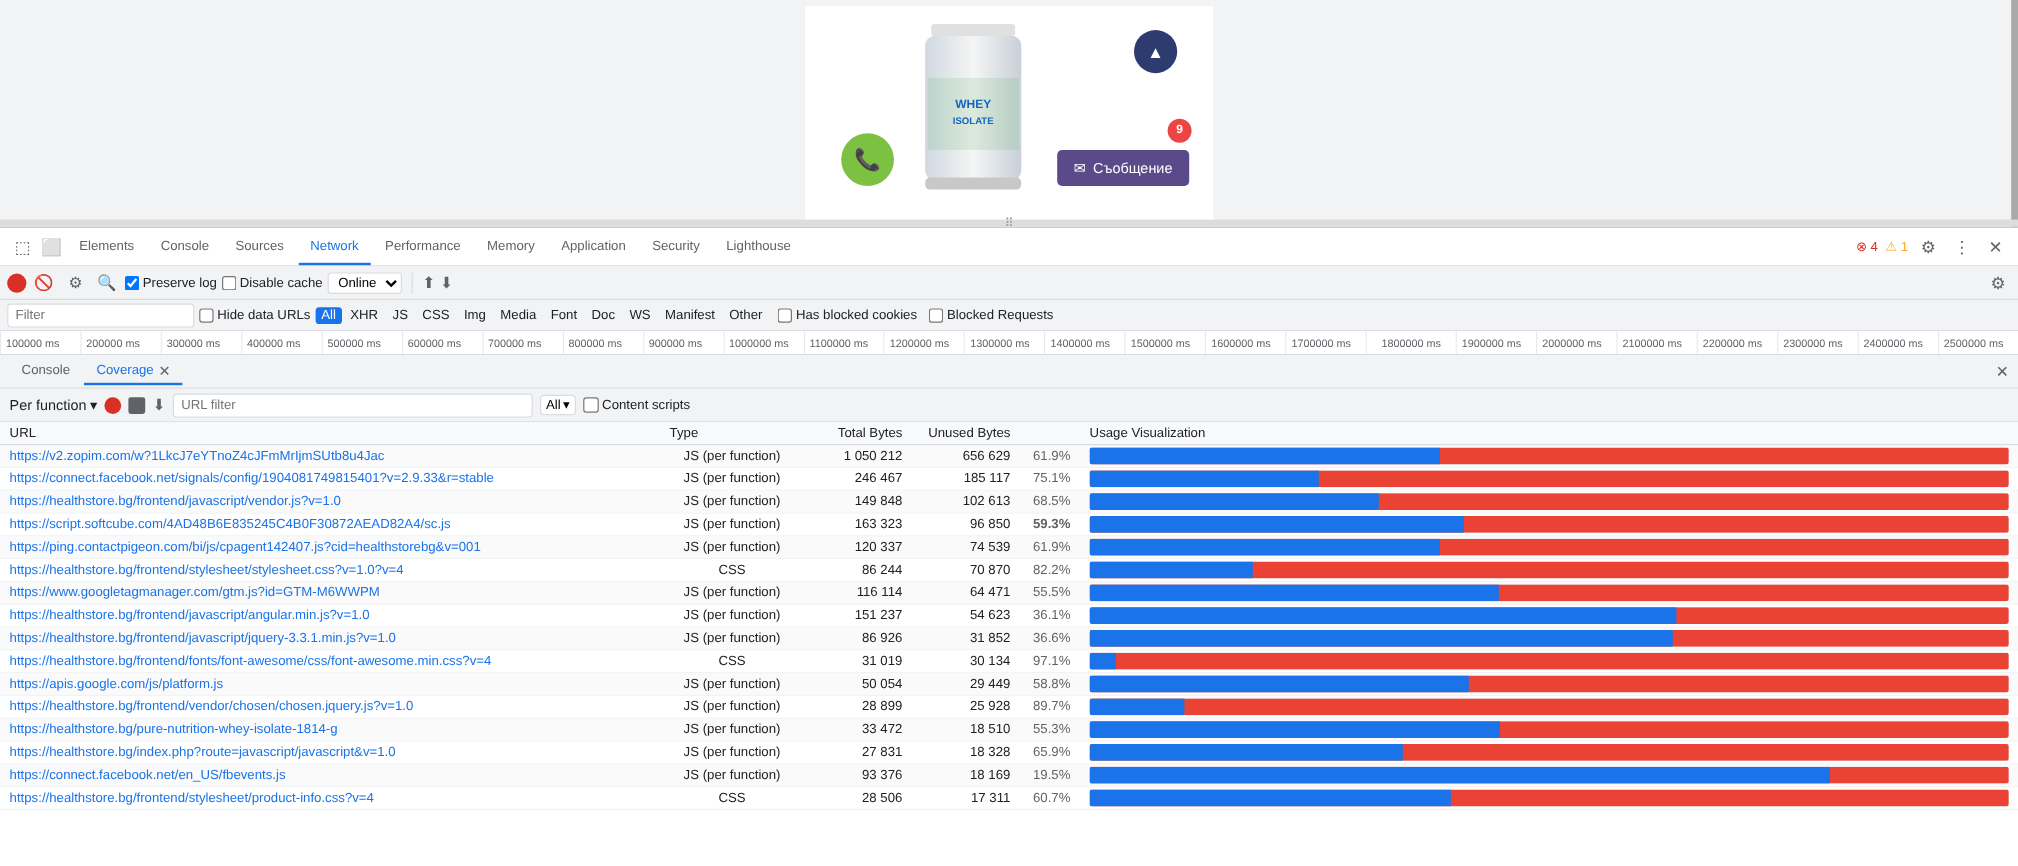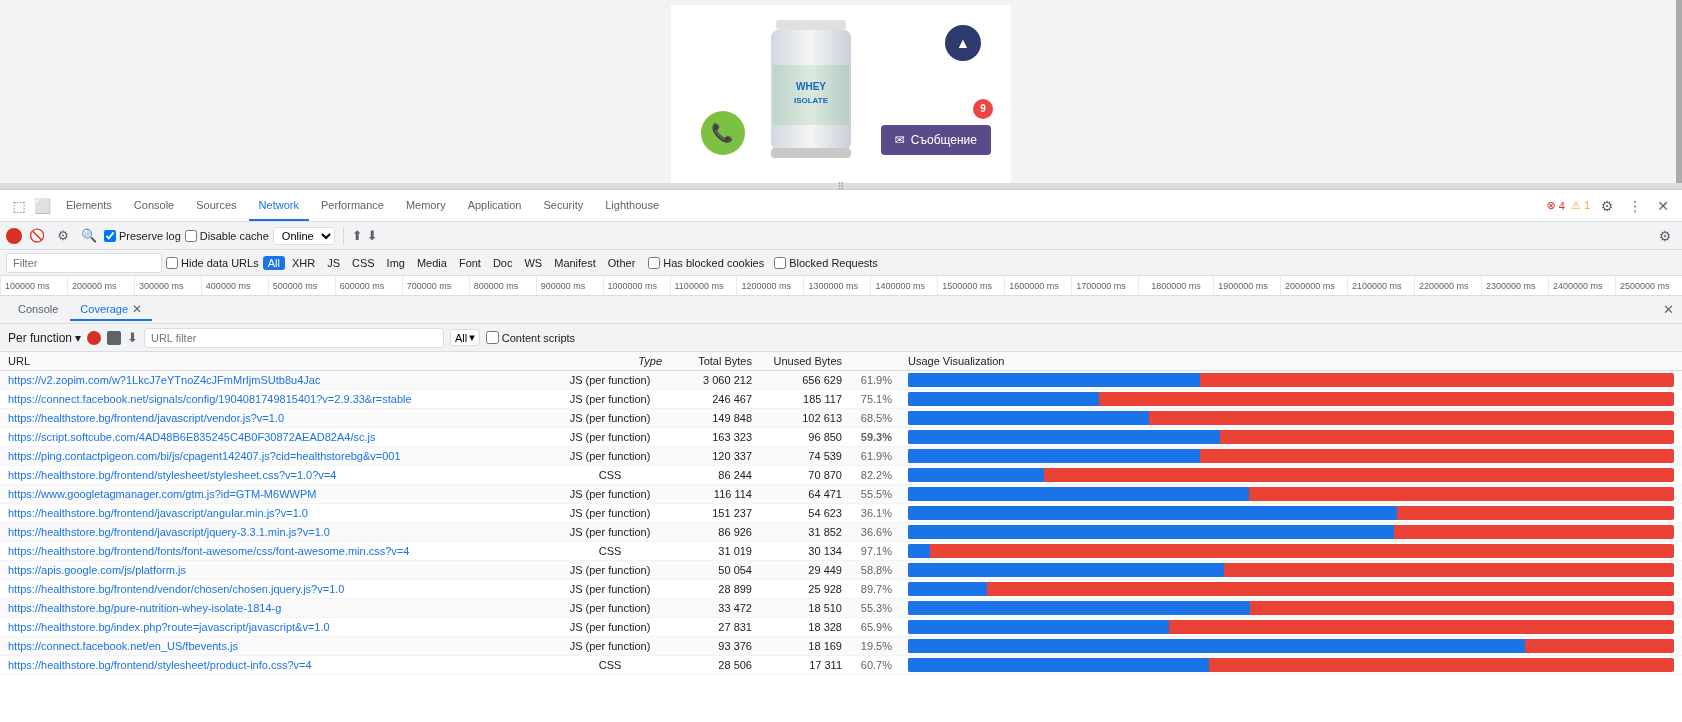--- a/index.html
+++ b/index.html
@@ -374,21 +374,21 @@
       border-bottom: 1px solid #dadce0;
       padding: 3px 8px;
       text-align: left;
       font-weight: 500;
       color: #202124;
       position: sticky;
       top: 0;
       z-index: 1;
       white-space: nowrap;
     }
-    thead th:nth-child(2) { text-align: right; font-style: italic; }
+    thead th:nth-child(2) { text-align: left; }
     thead th:nth-child(3), thead th:nth-child(4) { text-align: right; }
     tbody tr {
       border-bottom: 1px solid #f1f3f4;
       cursor: pointer;
     }
     tbody tr:nth-child(odd) { background: #fafafa; }
     td {
       padding: 2px 8px;
       color: #202124;
       white-space: nowrap;
@@ -642,21 +642,21 @@
           <th style="width:90px; text-align:right;">Total Bytes</th>
           <th style="width:90px; text-align:right;">Unused Bytes</th>
           <th style="width:50px;"></th>
           <th style="width:auto;">Usage Visualization</th>
         </tr>
       </thead>
       <tbody id="coverage-tbody">
           <tr>
             <td class="url-cell" style="color: rgb(26, 115, 232);">https://v2.zopim.com/w?1LkcJ7eYTnoZ4cJFmMrIjmSUtb8u4Jac</td>
             <td class="type-cell">JS (per function)</td>
-            <td class="bytes-cell">3 060 212</td>
+            <td class="bytes-cell">1 050 212</td>
             <td class="unused-cell">656 629</td>
             <td class="pct-cell" style="color: rgb(95, 99, 104);">61.9%</td>
             <td class="viz-cell">
               <div class="viz-bar" style="width: 100%;">
                 <div class="viz-unused" style="left: 0px; width: 100%; background: rgb(234, 67, 53);"></div>
                 <div class="viz-used" style="width: 38.1%; background: rgb(26, 115, 232);"></div>
               </div>
             </td>
           </tr>
           <tr>

